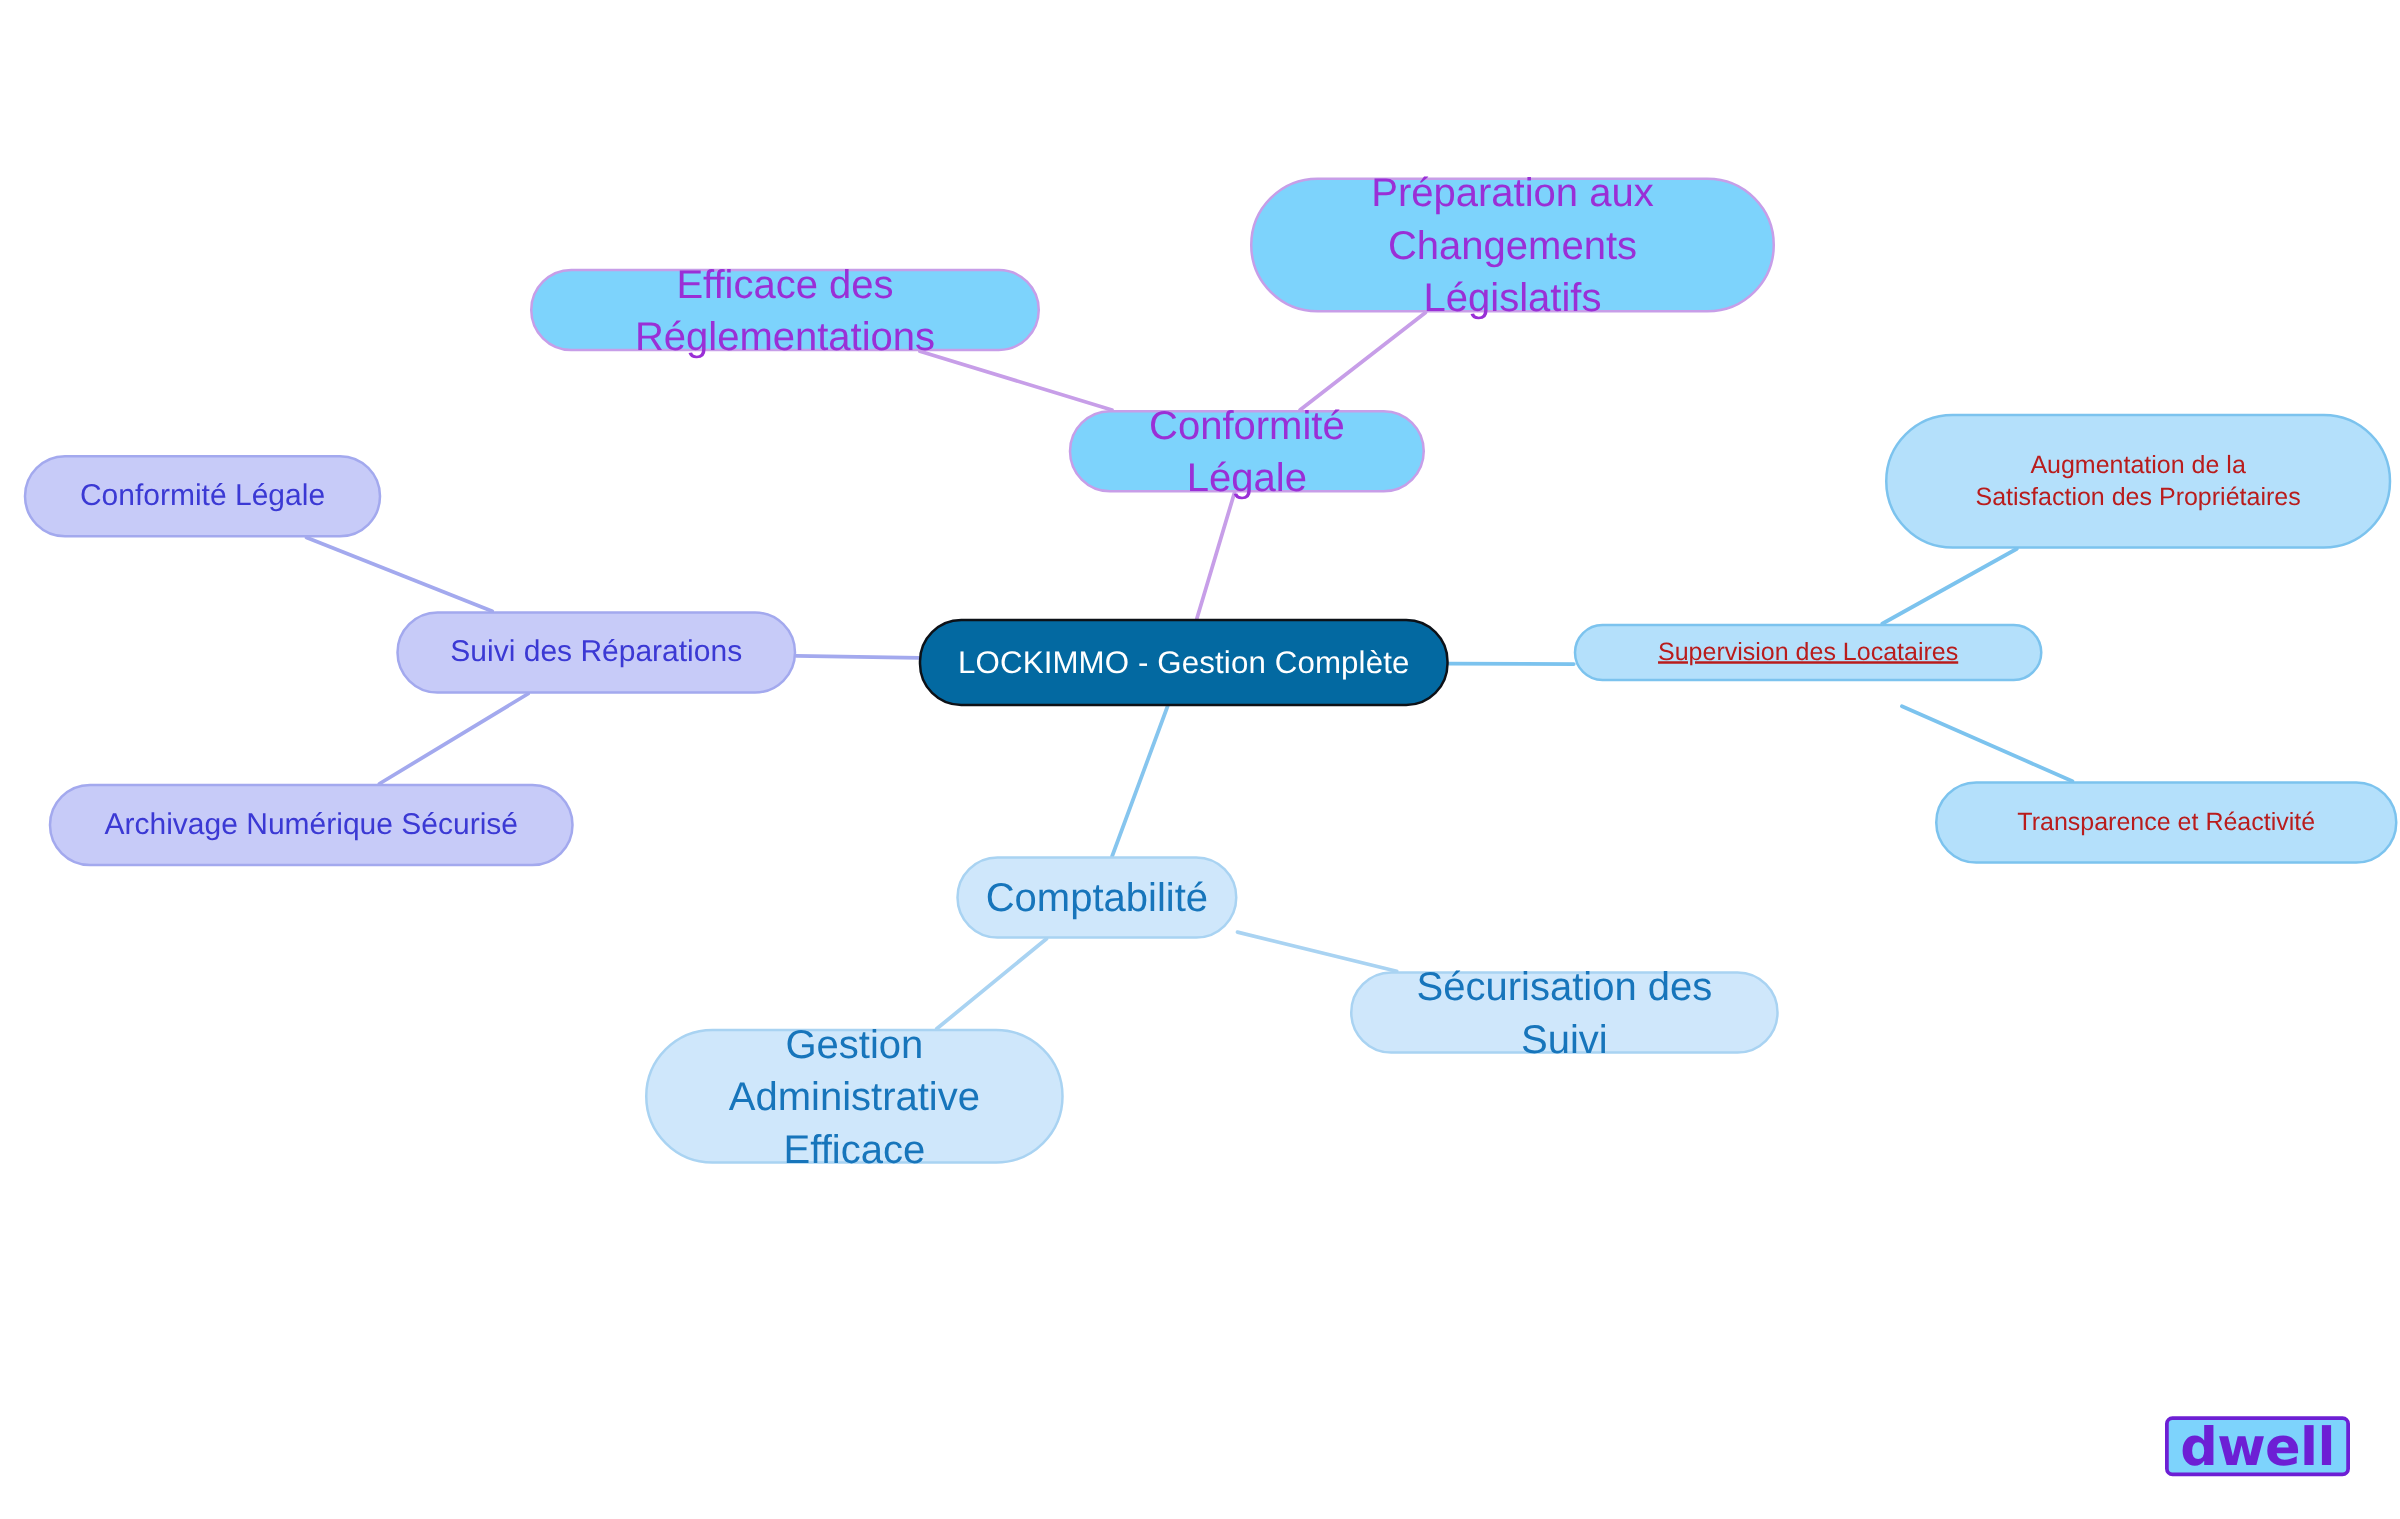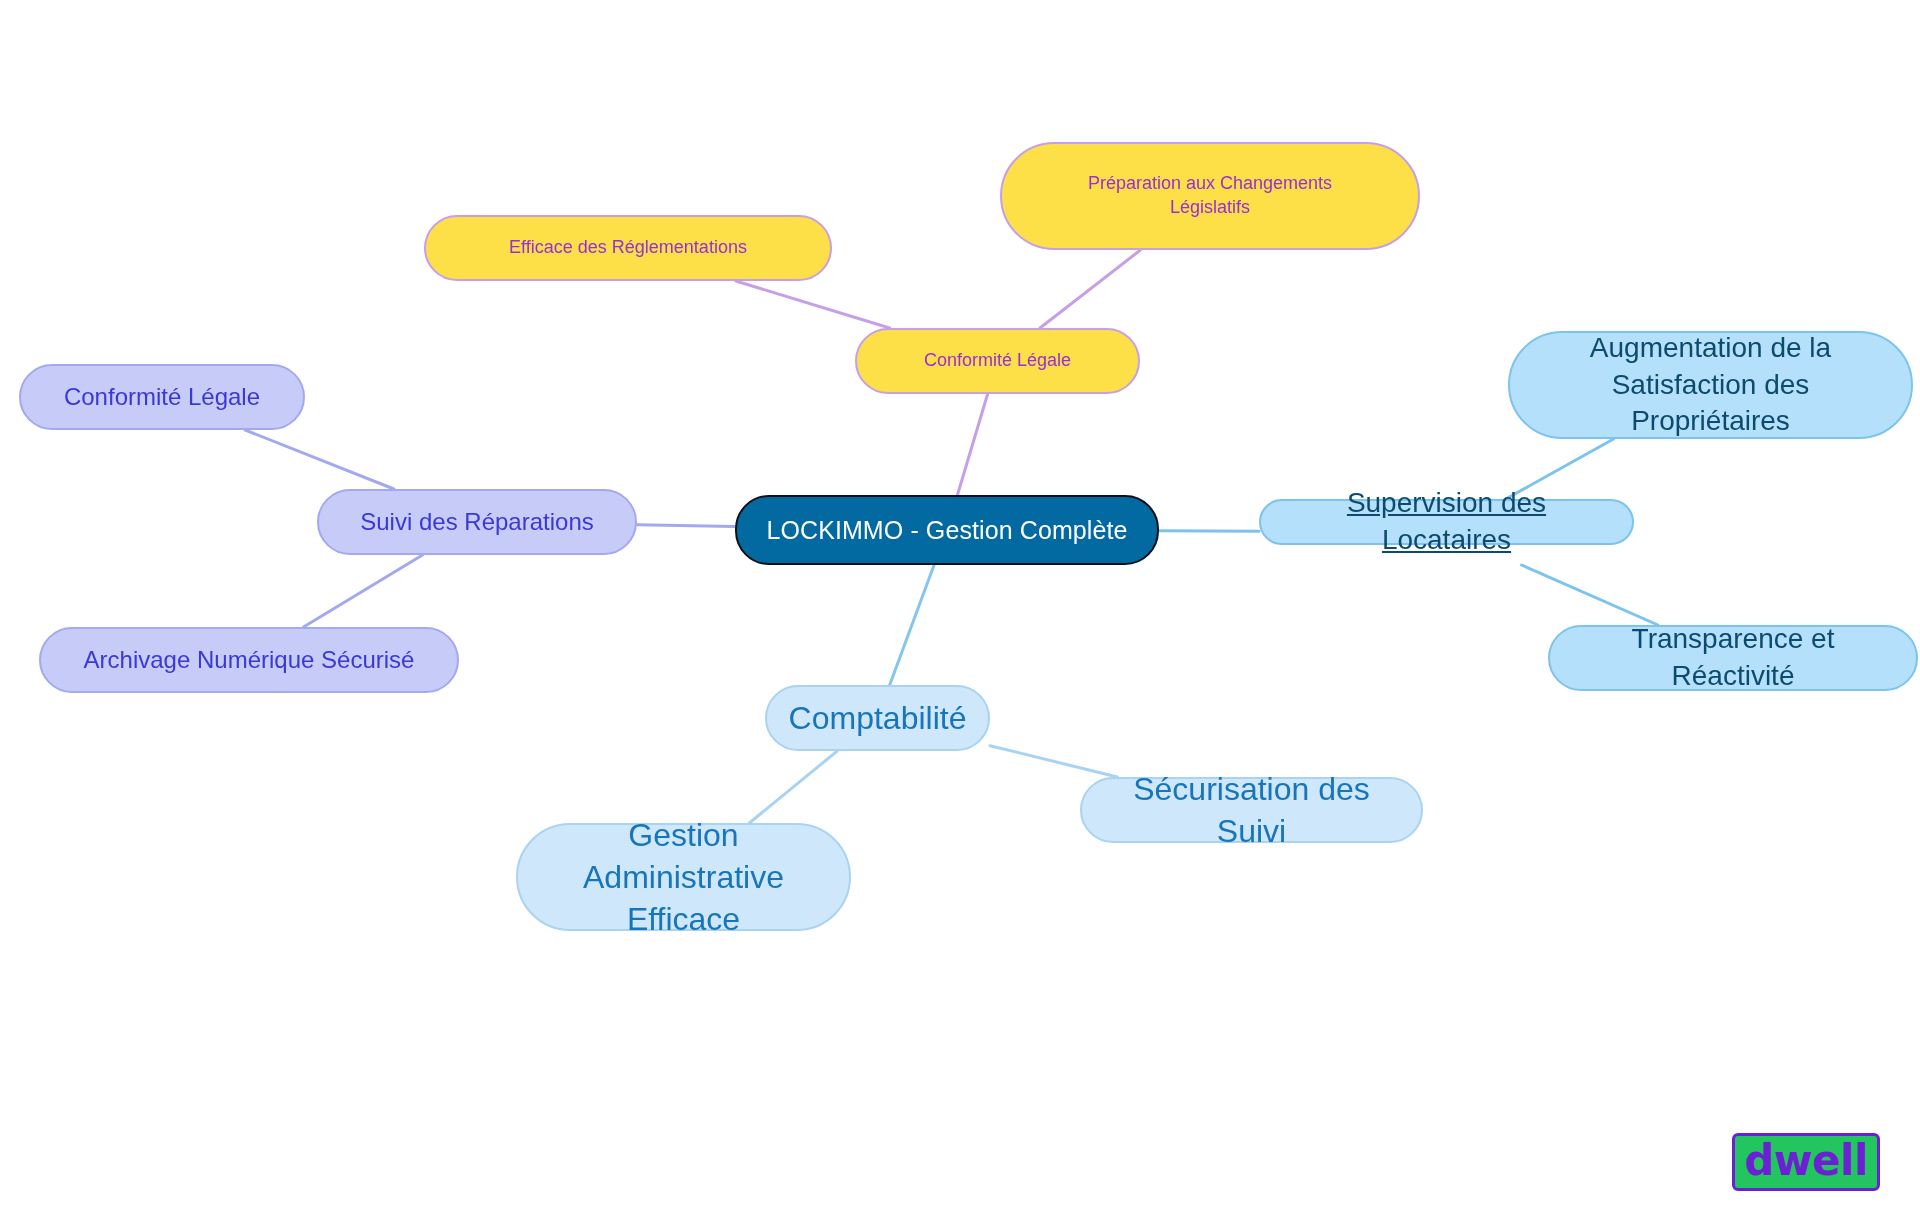--- a/index.html
+++ b/index.html
@@ -41,54 +41,55 @@
   }
   .node.root {
     background: #0369a1;
     border-color: #0d1117;
     color: #ffffff;
     font-size: 25px;
     border-radius: 34px;
     letter-spacing: 0.1px;
   }
   .node.lilac {
-    background: #fde047;
+    background: #7dd3fc;
     border-color: #c79ee8;
     color: #9a2fd6;
-    font-size: 18px;
+    font-size: 32px;
   }
   .node.periwinkle {
     background: #c7cbf8;
     border-color: #a3a9ee;
     color: #3b39d4;
     font-size: 24px;
   }
   .node.sky {
     background: #b4e0fb;
     border-color: #7cc3ee;
-    color: #0c4a6e;
-    font-size: 28px;
+    color: #b91c1c;
+    font-size: 20px;
   }
   .node.paleblue {
     background: #cfe7fb;
     border-color: #a9d3f2;
     color: #1775bb;
     font-size: 32px;
   }
   #logo-badge {
     position: absolute;
     left: 1732px;
     top: 1133px;
     width: 148px;
-    height: 58px;
+    height: 48px;
     box-sizing: border-box;
     border: 3px solid #6d1fd4;
     border-radius: 6px;
-    background: #22c55e;
+    background: #7dd3fc;
     display: flex;
+    align-items: center;
     justify-content: center;
   }
   #logo-text {
     color: #6d1fd4;
     font-size: 42px;
     font-weight: bold;
     letter-spacing: -0.5px;
     font-family: "DejaVu Sans", sans-serif;
   }
 </style>

